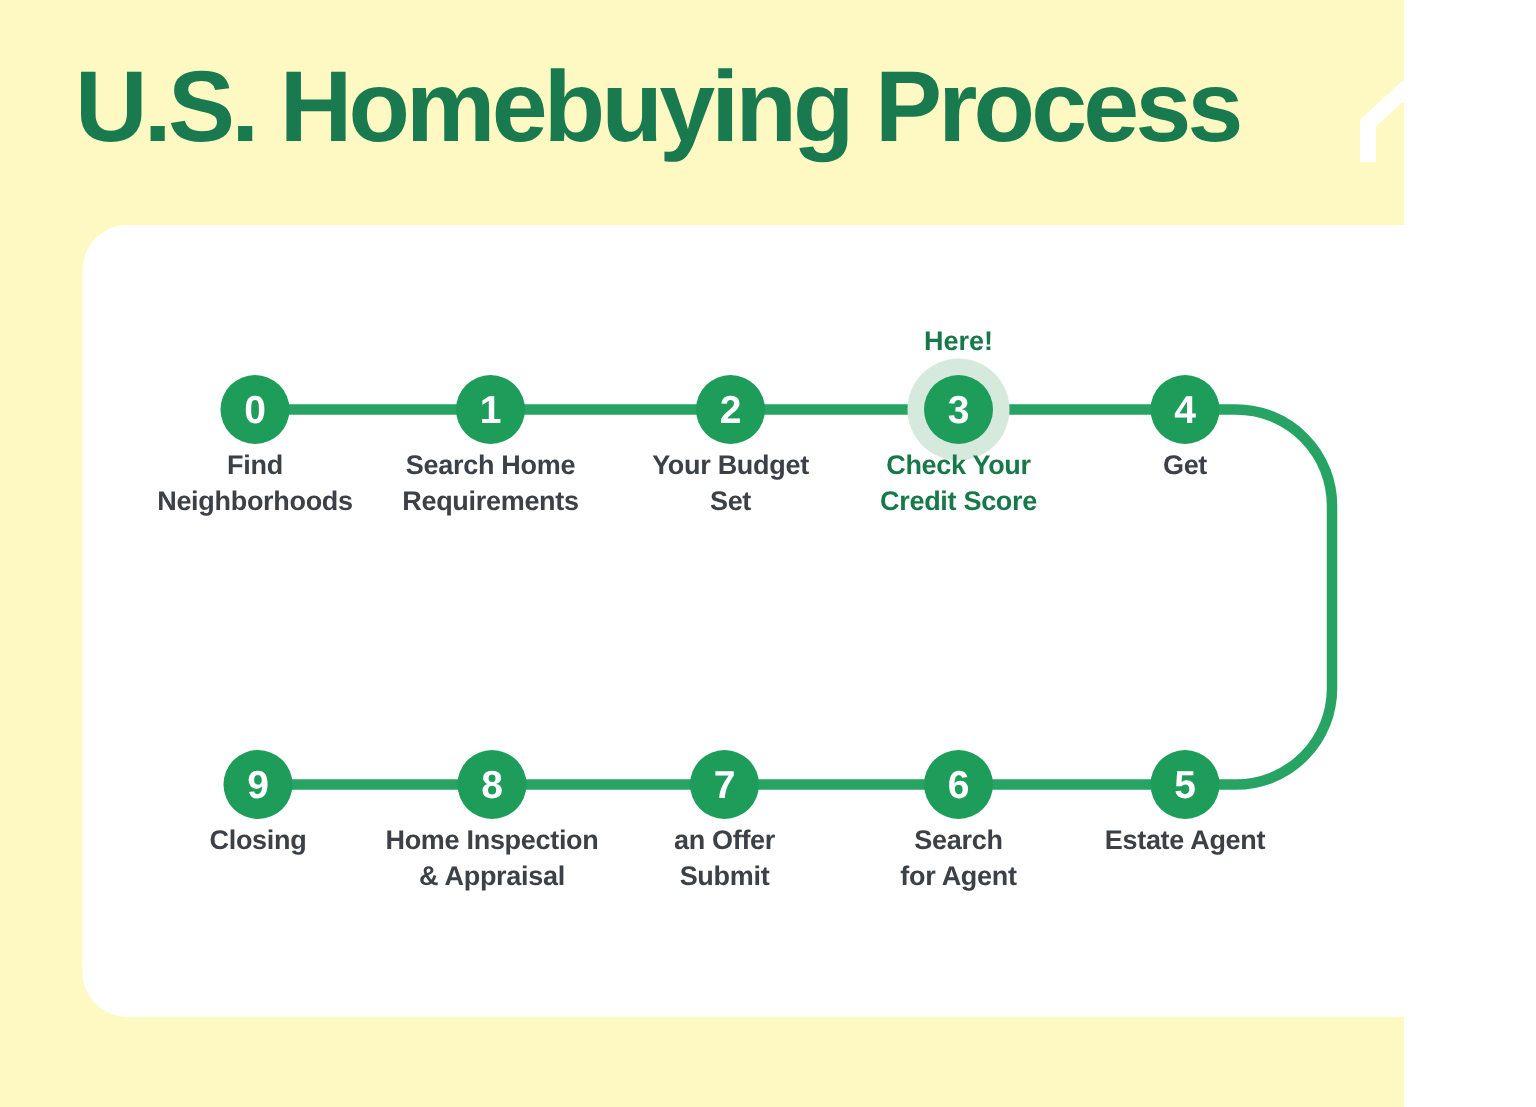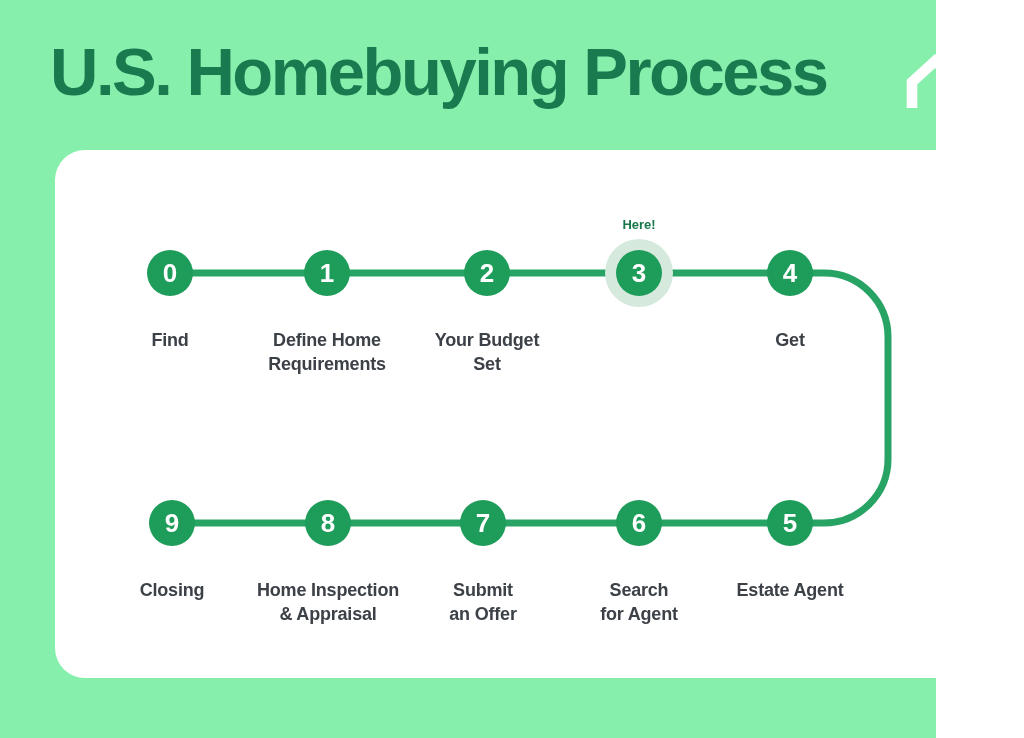--- a/index.html
+++ b/index.html
@@ -1,21 +1,21 @@
 <!DOCTYPE html>
 <html><head>
 <meta charset="utf-8">
 <style>
   html, body { margin: 0; padding: 0; }
   body { font-family: "Liberation Sans", sans-serif; }
   #stage {
     position: relative;
     width: 936px;
     height: 738px;
-    background: #86efac;
+    background: #fef9c3;
     overflow: hidden;
   }
   .page-title {
     position: absolute;
     left: 50px;
     top: 38px;
     font-size: 67px;
     font-weight: 700;
     letter-spacing: -2.5px;
     color: #1A7A4F;
@@ -72,35 +72,35 @@
     background: #1E9C5A;
     color: #FFFFFF;
     font-size: 26px;
     font-weight: 700;
     line-height: 46px;
     text-align: center;
   }
   .step-label {
     position: relative;
     z-index: 2;
-    margin-top: 32px;
+    margin-top: 2px;
     font-size: 18px;
     font-weight: 700;
     line-height: 24px;
     letter-spacing: -0.2px;
     color: #3C4148;
   }
   .step-label span { display: block; }
   .step.highlight .step-label { color: #17794A; }
   .here-badge {
     position: absolute;
     left: 50%;
     top: -33px;
     transform: translateX(-50%);
-    font-size: 13px;
+    font-size: 18px;
     font-weight: 700;
     color: #17794A;
     white-space: nowrap;
     z-index: 3;
   }
 </style>
 </head>
 <body>
 
 <div id="stage">
@@ -115,43 +115,48 @@
   <div class="card"></div>
 
   <svg class="connector-svg" viewBox="0 0 1024 738" aria-hidden="true">
     <path d="M 170 273 H 824 A 64 64 0 0 1 888 337 V 459 A 64 64 0 0 1 824 523 H 172" fill="none" stroke="#27A364" stroke-width="7"></path>
   </svg>
 
   <div class="step" style="left:75px; top:250px">
     <div class="circle">0</div>
     <div class="step-label">
       <span>Find</span>
+      <span>Neighborhoods</span>
     </div>
   </div>
 
   <div class="step" style="left:232px; top:250px">
     <div class="circle">1</div>
     <div class="step-label">
-      <span>Define Home</span>
+      <span>Search Home</span>
       <span>Requirements</span>
     </div>
   </div>
 
   <div class="step" style="left:392px; top:250px">
     <div class="circle">2</div>
     <div class="step-label">
       <span>Your Budget</span>
       <span>Set</span>
     </div>
   </div>
 
   <div class="step highlight" style="left:544px; top:250px">
     <div class="here-badge">Here!</div>
     <div class="halo"></div>
     <div class="circle">3</div>
+    <div class="step-label">
+      <span>Check Your</span>
+      <span>Credit Score</span>
+    </div>
   </div>
 
   <div class="step" style="left:695px; top:250px">
     <div class="circle">4</div>
     <div class="step-label">
       <span>Get</span>
     </div>
   </div>
 
   <div class="step" style="left:695px; top:500px">
@@ -165,22 +170,22 @@
     <div class="circle">6</div>
     <div class="step-label">
       <span>Search</span>
       <span>for Agent</span>
     </div>
   </div>
 
   <div class="step" style="left:388px; top:500px">
     <div class="circle">7</div>
     <div class="step-label">
+      <span>an Offer</span>
       <span>Submit</span>
-      <span>an Offer</span>
     </div>
   </div>
 
   <div class="step" style="left:233px; top:500px">
     <div class="circle">8</div>
     <div class="step-label">
       <span>Home Inspection</span>
       <span>&amp; Appraisal</span>
     </div>
   </div>

